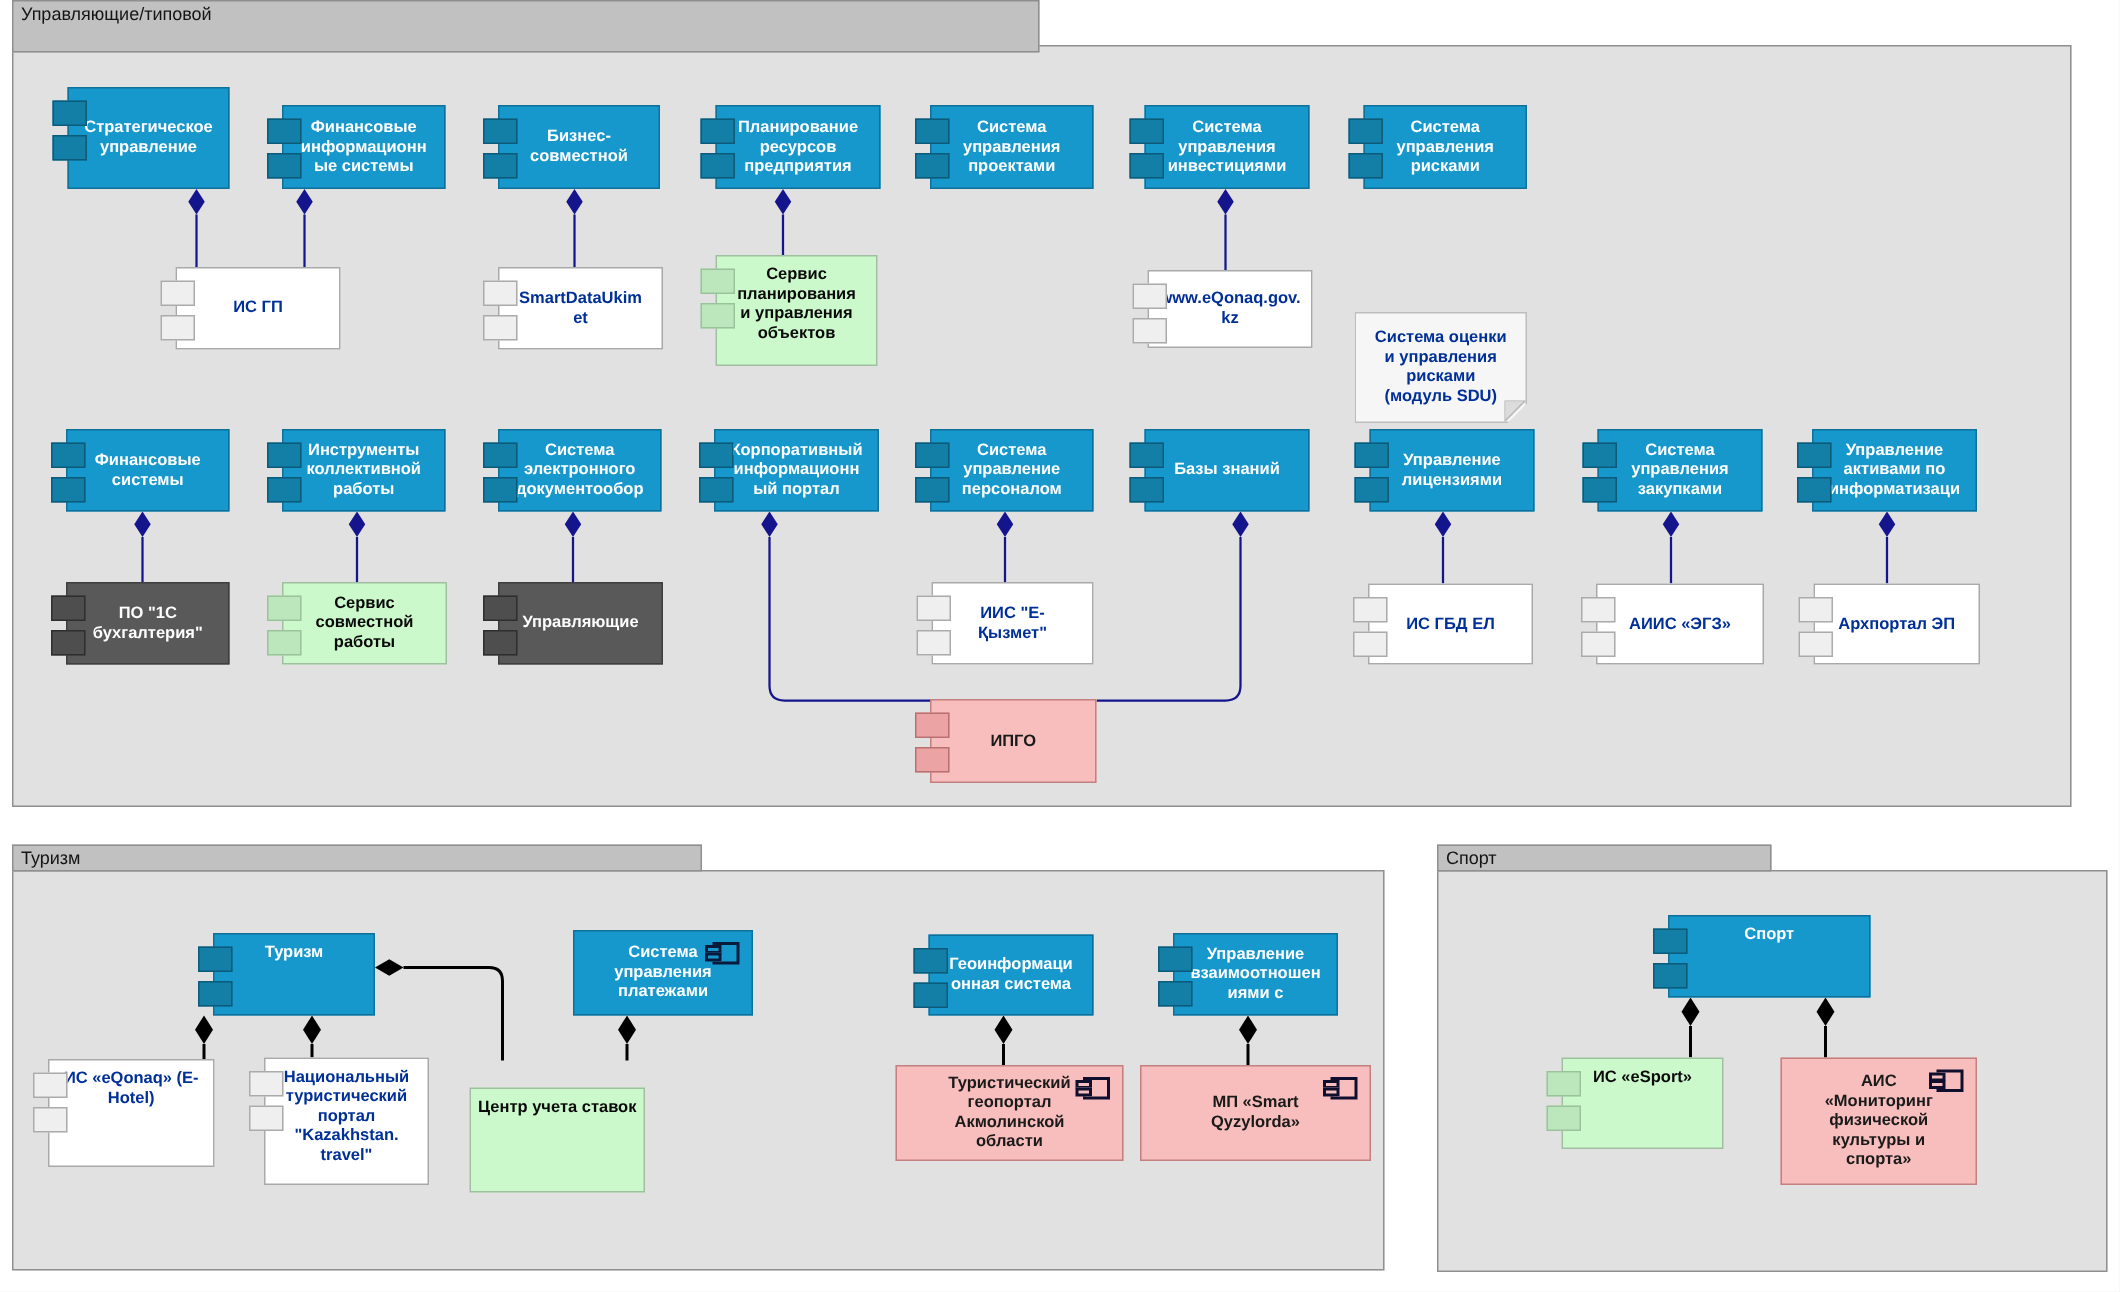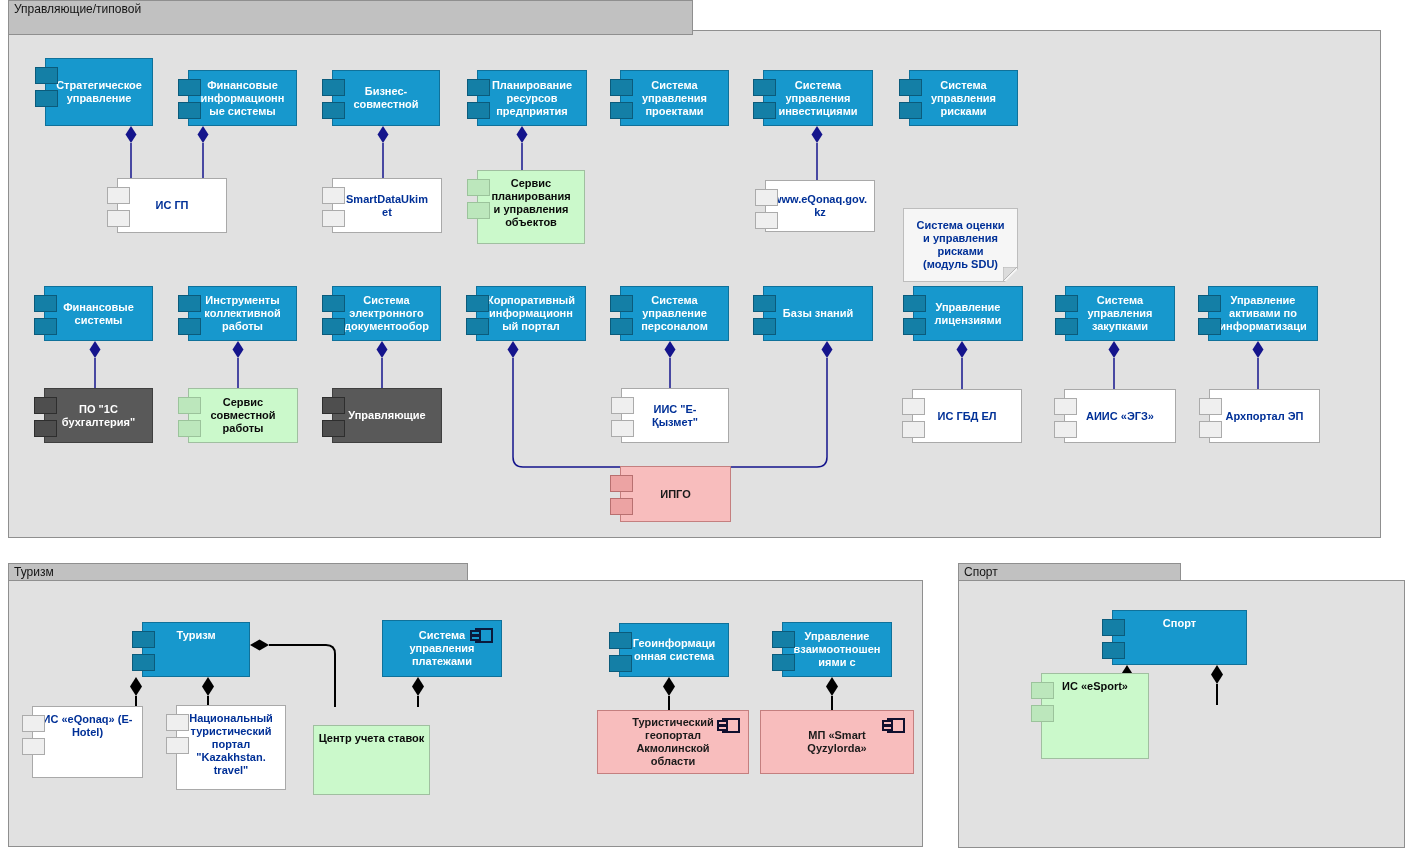--- a/index.html
+++ b/index.html
@@ -352,19 +352,27 @@
     <span class="uml-icon"></span>
     <span class="lbl">МП «Smart
 Qyzylorda»</span>
   </div>
 
   <div class="comp blue topAlign" style="left:1112px;top:610px;width:135px;height:55px">
     <span class="port p1"></span>
       <span class="port p2"></span>
     <span class="lbl">Спорт</span>
   </div>
-  <div class="comp green topAlign" style="left:1041px;top:673px;width:108px;height:86px">
+  <div class="comp green topAlign" style="left:1041px;top:705px;width:108px;height:61px">
     <span class="port p1"></span>
       <span class="port p2"></span>
     <span class="lbl">ИС «eSport»</span>
   </div>
+  <div class="comp pink" style="left:1187px;top:705px;width:131px;height:85px">
+    <span class="uml-icon"></span>
+    <span class="lbl">АИС
+«Мониторинг
+физической
+культуры и
+спорта»</span>
+  </div>
 
 </div>
 
 </body></html>

